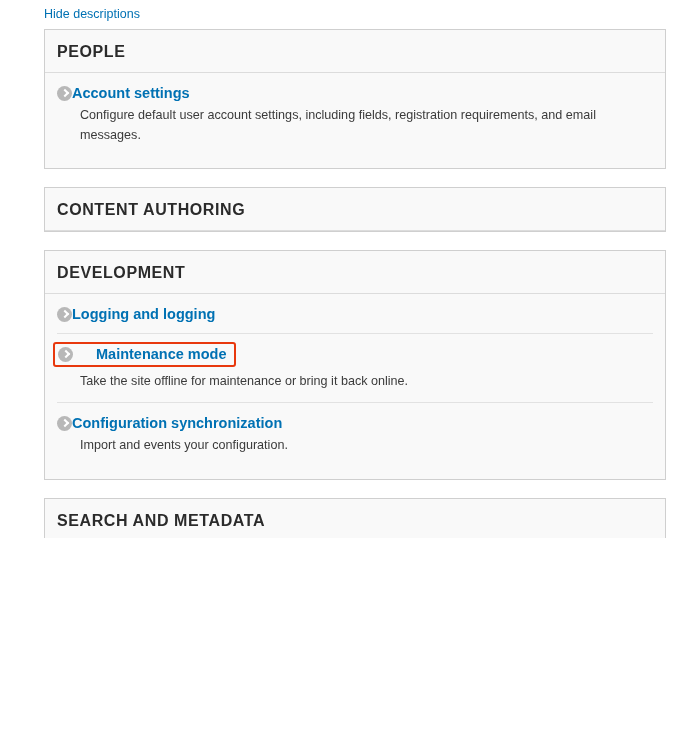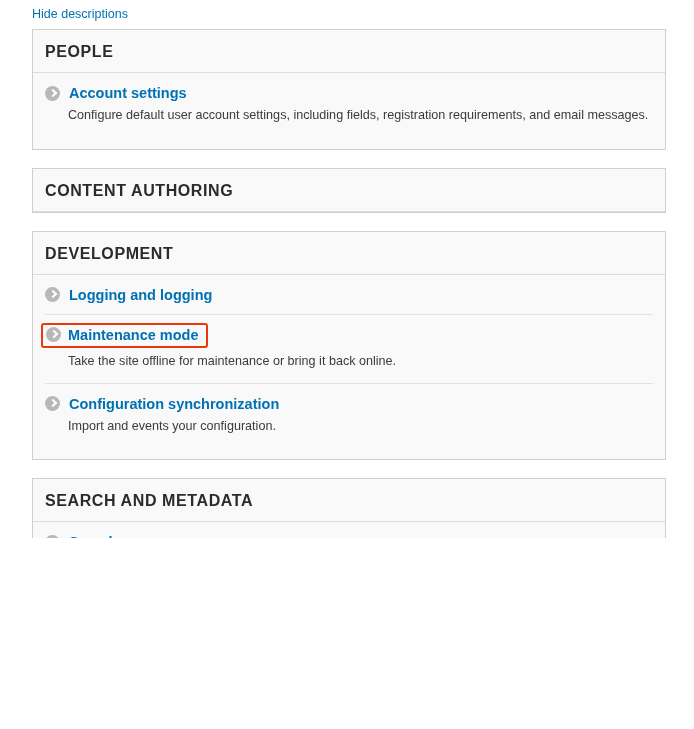--- a/index.html
+++ b/index.html
@@ -13,21 +13,21 @@
     font-family: "Liberation Sans", sans-serif;
     font-size: 13px;
     color: #333333;
     overflow: hidden;
     position: relative;
   }
   .page {
     width: 694px;
     height: 538px;
     box-sizing: border-box;
-    padding: 0 0 0 4px;
+    padding: 0 0 0 16px;
     overflow: hidden;
     position: relative;
   }
   .toggle-link-wrap {
     padding: 6px 0 8px 28px;
   }
   a.toggle-descriptions {
     color: #0071b3;
     font-size: 12.5px;
     text-decoration: none;
@@ -54,21 +54,21 @@
   .item {
     padding: 12px 0 11px 0;
     border-bottom: 1px solid #e2e2e2;
   }
   .item:last-child {
     border-bottom: none;
   }
   .item-head {
     display: flex;
     align-items: center;
-    gap: 9px;
+    gap: 0;
   }
   .arrow-icon {
     width: 15px;
     height: 15px;
     flex: 0 0 15px;
     border-radius: 50%;
     background: #b8b8b8;
     position: relative;
     display: inline-block;
   }
@@ -97,21 +97,21 @@
     max-width: 600px;
   }
   .highlight-box {
     display: inline-block;
     border: 2px solid #e8380d;
     border-radius: 3px;
     padding: 2px 7px 3px 3px;
     margin: -4px 0 -4px -4px;
   }
   .highlight-box .item-head {
-    gap: 7px;
+    gap: 23px;
   }
   .item.highlighted > .item-desc {
     margin-left: 23px;
     margin-top: 7px;
   }
 </style>
 </head>
 <body>
 
 <div class="page">

